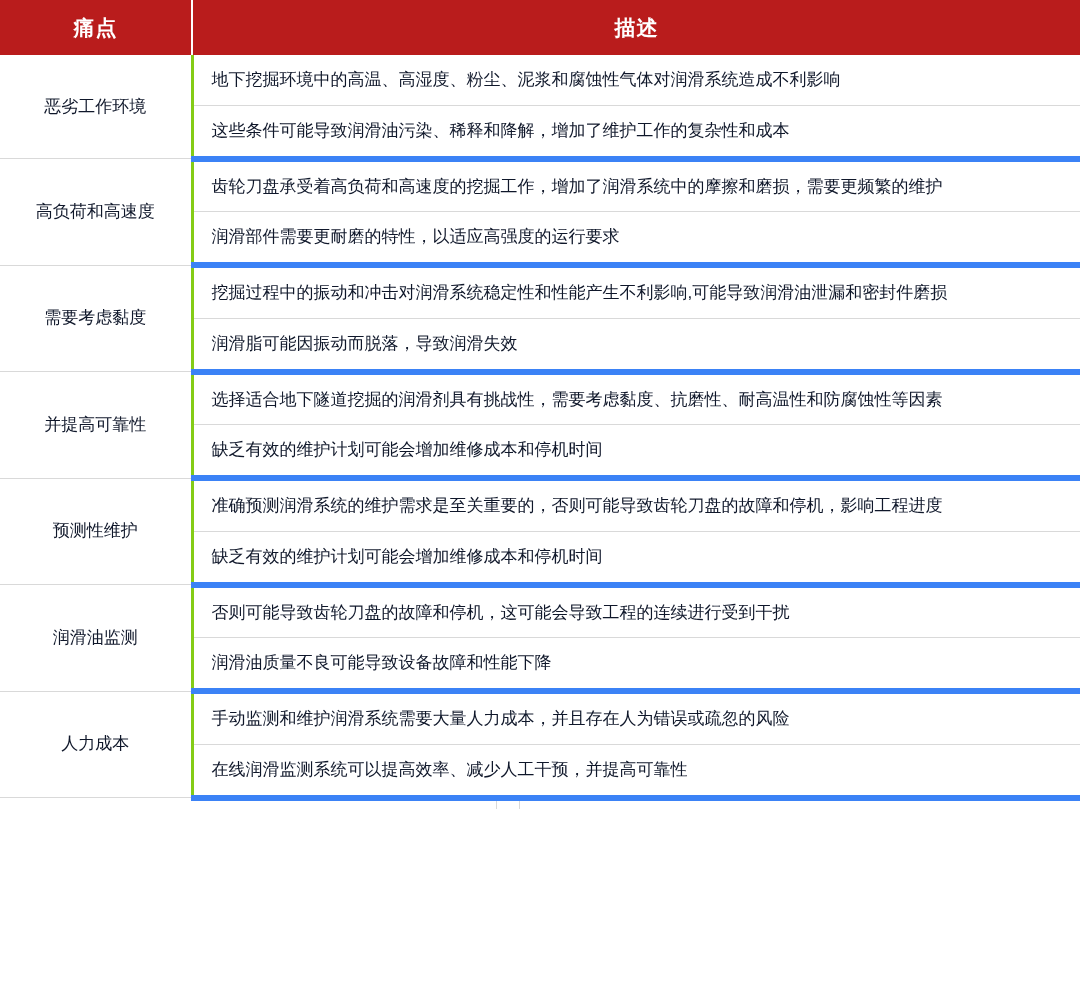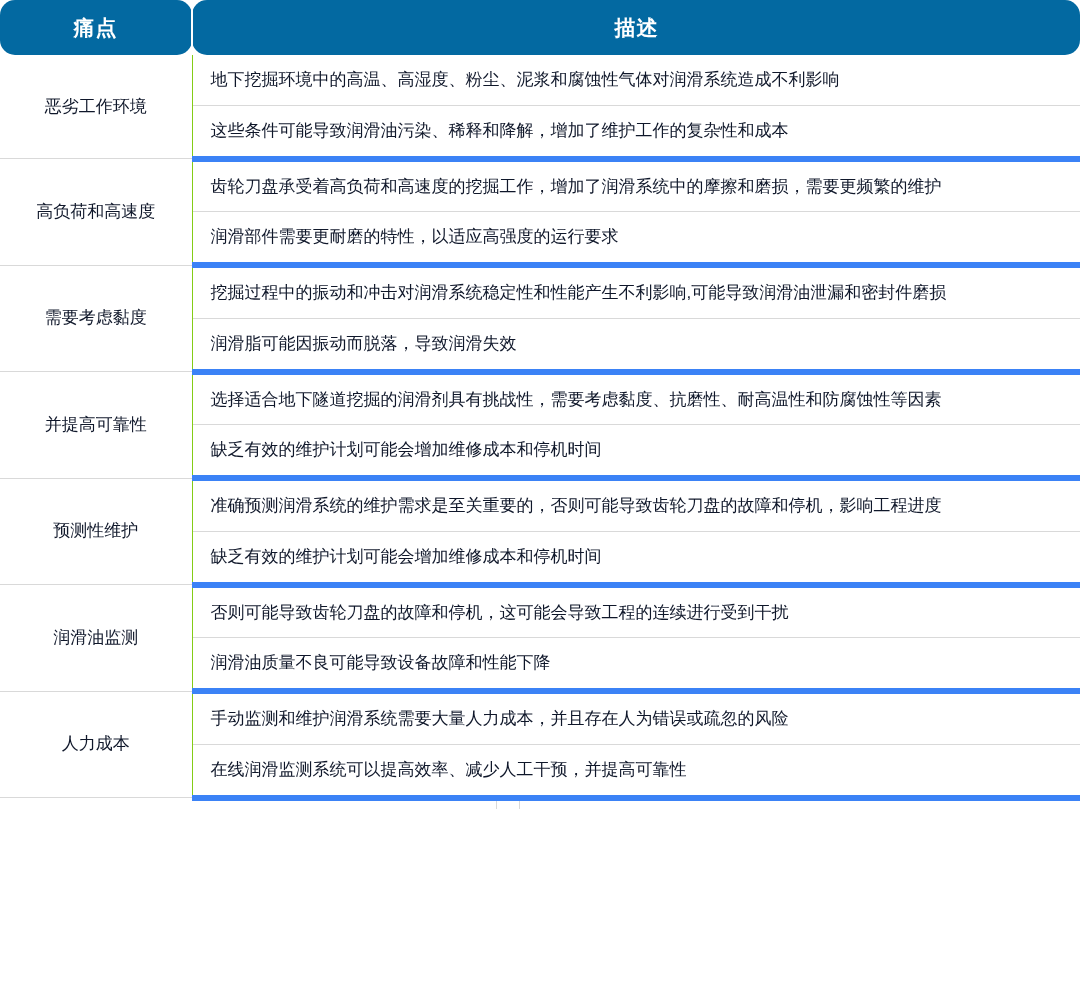--- a/index.html
+++ b/index.html
@@ -16,48 +16,47 @@
   }
   .table-wrap {
     width: 1080px;
   }
   table.painpoints {
     border-collapse: collapse;
     width: 1080px;
     table-layout: fixed;
   }
   table.painpoints th {
-    background: #0369a1;
+    background: #b91c1c;
     color: #ffffff;
     font-size: 21px;
     font-weight: bold;
     height: 53px;
     text-align: center;
     vertical-align: middle;
     border-right: 2px solid #ffffff;
     letter-spacing: 1px;
-    border-radius: 15px;
   }
   table.painpoints th:last-child {
     border-right: none;
   }
   col.c1 { width: 192px; }
   col.c2 { width: 888px; }
 
   table.painpoints td {
     border-bottom: 1px solid #d9d9d9;
     font-size: 17px;
     line-height: 1.75;
     color: #0f172a;
   }
   td.label {
     text-align: center;
     vertical-align: middle;
     padding: 6px 8px;
-    border-right: 1px solid #84cc16;
+    border-right: 3px solid #84cc16;
     border-bottom: 1px solid #bfbfbf;
     font-size: 18px;
   }
   td.desc {
     padding: 10px 14px 10px 18px;
     text-align: left;
     vertical-align: middle;
   }
   tr.group-end td.desc {
     border-bottom: 6px solid #3b82f6;

